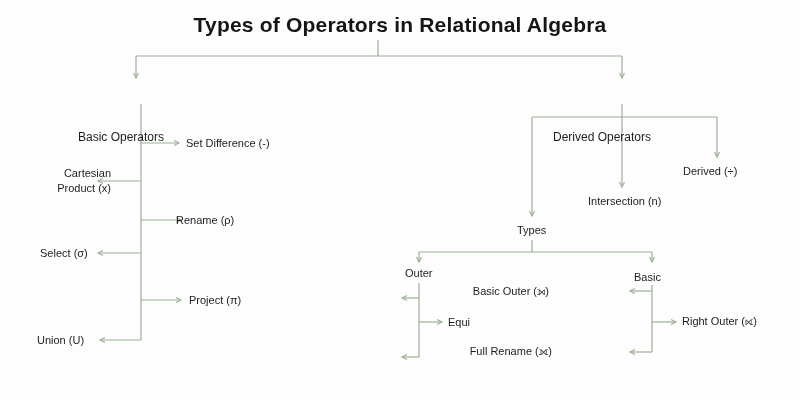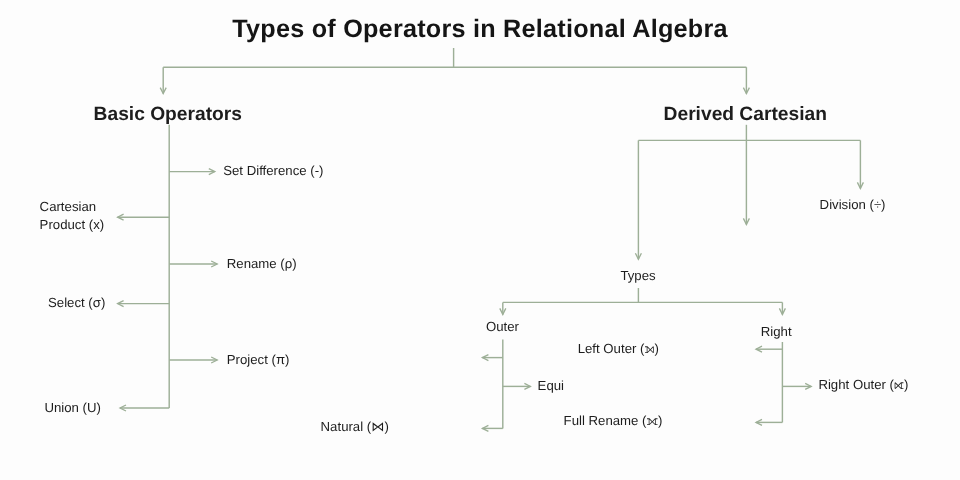--- a/index.html
+++ b/index.html
@@ -14,22 +14,22 @@
   svg.connectors line{stroke:#9daf97;stroke-width:1.2;}
   .title{
     position:absolute;left:0;top:13px;width:800px;
     text-align:center;font-size:21px;font-weight:800;
     color:#151515;letter-spacing:.2px;
   }
   .node{
     position:absolute;color:#1d1d1d;white-space:nowrap;
     font-size:11px;font-weight:400;line-height:1.4;
   }
-  .node.lg{font-size:16px;font-weight:700;}
-  .node.wrap{white-space:normal;width:78px;text-align:left;}
+  .node.lg{font-size:12px;font-weight:400;margin-top:44px;}
+  .node.wrap{white-space:normal;width:78px;text-align:right;}
 </style>
 </head>
 <body>
 
 <div class="stage">
 
   <svg class="connectors" viewBox="0 0 800 400" xmlns="http://www.w3.org/2000/svg">
     <defs>
       <marker id="arrow" markerWidth="9" markerHeight="9" refX="6" refY="3.5" orient="auto" markerUnits="userSpaceOnUse">
         <path d="M1,1 L6,3.5 L1,6" fill="none" stroke="#9daf97" stroke-width="1.1"></path>
@@ -79,35 +79,35 @@
       <line x1="652" y1="285" x2="652" y2="352"></line>
       <line x1="652" y1="291" x2="630" y2="291" marker-end="url(#arrow)"></line>
       <line x1="652" y1="322" x2="676" y2="322" marker-end="url(#arrow)"></line>
       <line x1="652" y1="352" x2="630" y2="352" marker-end="url(#arrow)"></line>
     </g>
   </svg>
 
   <div class="title">Types of Operators in Relational Algebra</div>
 
   <div class="node lg" style="left:78px;top:85px">Basic Operators</div>
-  <div class="node lg" style="left:553px;top:85px">Derived Cartesian</div>
+  <div class="node lg" style="left:553px;top:85px">Derived Operators</div>
 
   <div class="node" style="left:186px;top:136px">Set Difference (-)</div>
   <div class="node wrap" style="left:33px;top:166px">Cartesian Product (x)</div>
-  <div class="node" style="left:189px;top:213px">Rename (ρ)</div>
+  <div class="node" style="left:176px;top:213px">Rename (ρ)</div>
   <div class="node" style="left:40px;top:246px">Select (σ)</div>
   <div class="node" style="left:189px;top:293px">Project (π)</div>
   <div class="node" style="left:37px;top:333px">Union (U)</div>
 
-  <div class="node" style="left:683px;top:164px">Division (÷)</div>
+  <div class="node" style="left:683px;top:164px">Derived (÷)</div>
+  <div class="node" style="left:588px;top:194px">Intersection (n)</div>
   <div class="node" style="left:517px;top:223px">Types</div>
 
   <div class="node" style="left:405px;top:266px">Outer</div>
-  <div class="node" style="left:634px;top:270px">Right</div>
+  <div class="node" style="left:634px;top:270px">Basic</div>
 
   <div class="node" style="left:448px;top:315px">Equi</div>
-  <div class="node" style="right:403px;top:349px">Natural (⋈)</div>
 
-  <div class="node" style="right:178px;top:284px">Left Outer (⟕)</div>
+  <div class="node" style="right:178px;top:284px">Basic Outer (⟕)</div>
   <div class="node" style="left:682px;top:314px">Right Outer (⟖)</div>
   <div class="node" style="right:175px;top:344px">Full Rename (⟗)</div>
 
 </div>
 
 </body></html>

